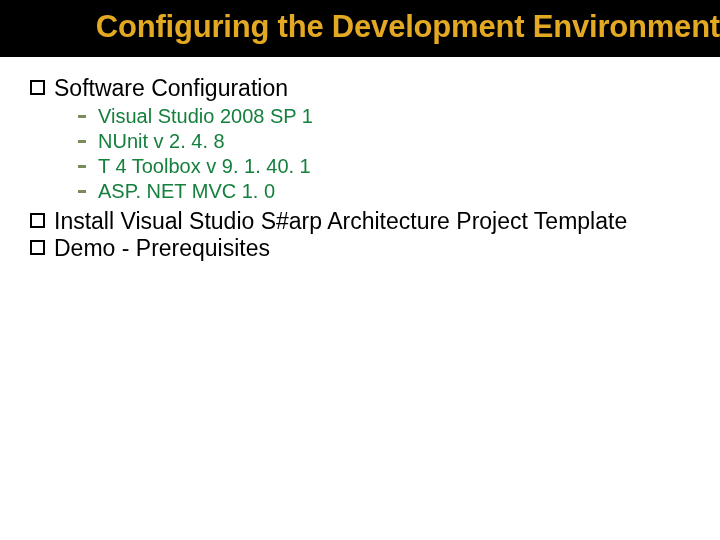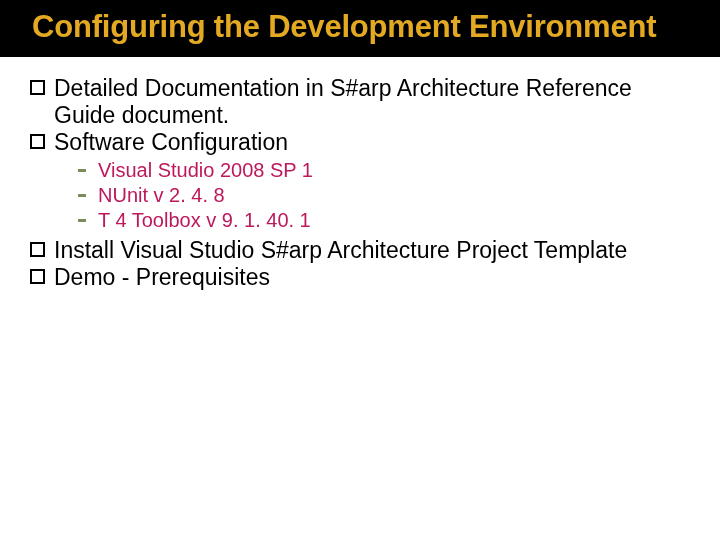--- a/index.html
+++ b/index.html
@@ -15,20 +15,21 @@
     position: relative;
   }
   .title-bar {
     background: #000000;
     color: #e4a922;
     padding: 10px 0 12px 32px;
     font-size: 31px;
     font-weight: 700;
     line-height: 1.12;
     letter-spacing: -0.2px;
+    text-align: right;
   }
   .content {
     padding: 18px 30px 0 30px;
     font-size: 23px;
     line-height: 1.18;
     color: #000;
   }
   .lvl1 {
     position: relative;
     padding-left: 24px;
@@ -46,63 +47,63 @@
   }
   .lvl2-group {
     padding: 2px 0 4px 48px;
     font-size: 20px;
     line-height: 1.25;
   }
   .lvl2 {
     position: relative;
     padding-left: 20px;
     margin-bottom: 0;
-    color: #be185d;
+    color: #15803d;
   }
   .tick {
     position: absolute;
     left: 0;
     top: 11px;
     width: 8px;
     height: 3px;
     background: #7b8b5a;
   }
 </style>
 </head>
 <body>
 
 <div class="slide">
 
   <div class="title-bar">Configuring the Development Environment</div>
 
   <div class="content">
 
-    <div class="lvl1">
-      <span class="sq"></span>
-      <span>Detailed Documentation in S#arp Architecture Reference Guide document.</span>
-    </div>
 
     <div class="lvl1">
       <span class="sq"></span>
       <span>Software Configuration</span>
     </div>
 
     <div class="lvl2-group">
       <div class="lvl2">
         <span class="tick"></span>
         <span>Visual Studio 2008 SP 1</span>
       </div>
       <div class="lvl2">
         <span class="tick"></span>
         <span>NUnit v 2. 4. 8</span>
       </div>
       <div class="lvl2">
         <span class="tick"></span>
         <span>T 4 Toolbox v 9. 1. 40. 1</span>
       </div>
+      <div class="lvl2">
+        <span class="tick"></span>
+        <span>ASP. NET MVC 1. 0</span>
+      </div>
     </div>
 
     <div class="lvl1">
       <span class="sq"></span>
       <span>Install Visual Studio S#arp Architecture Project Template</span>
     </div>
 
 
     <div class="lvl1">
       <span class="sq"></span>

